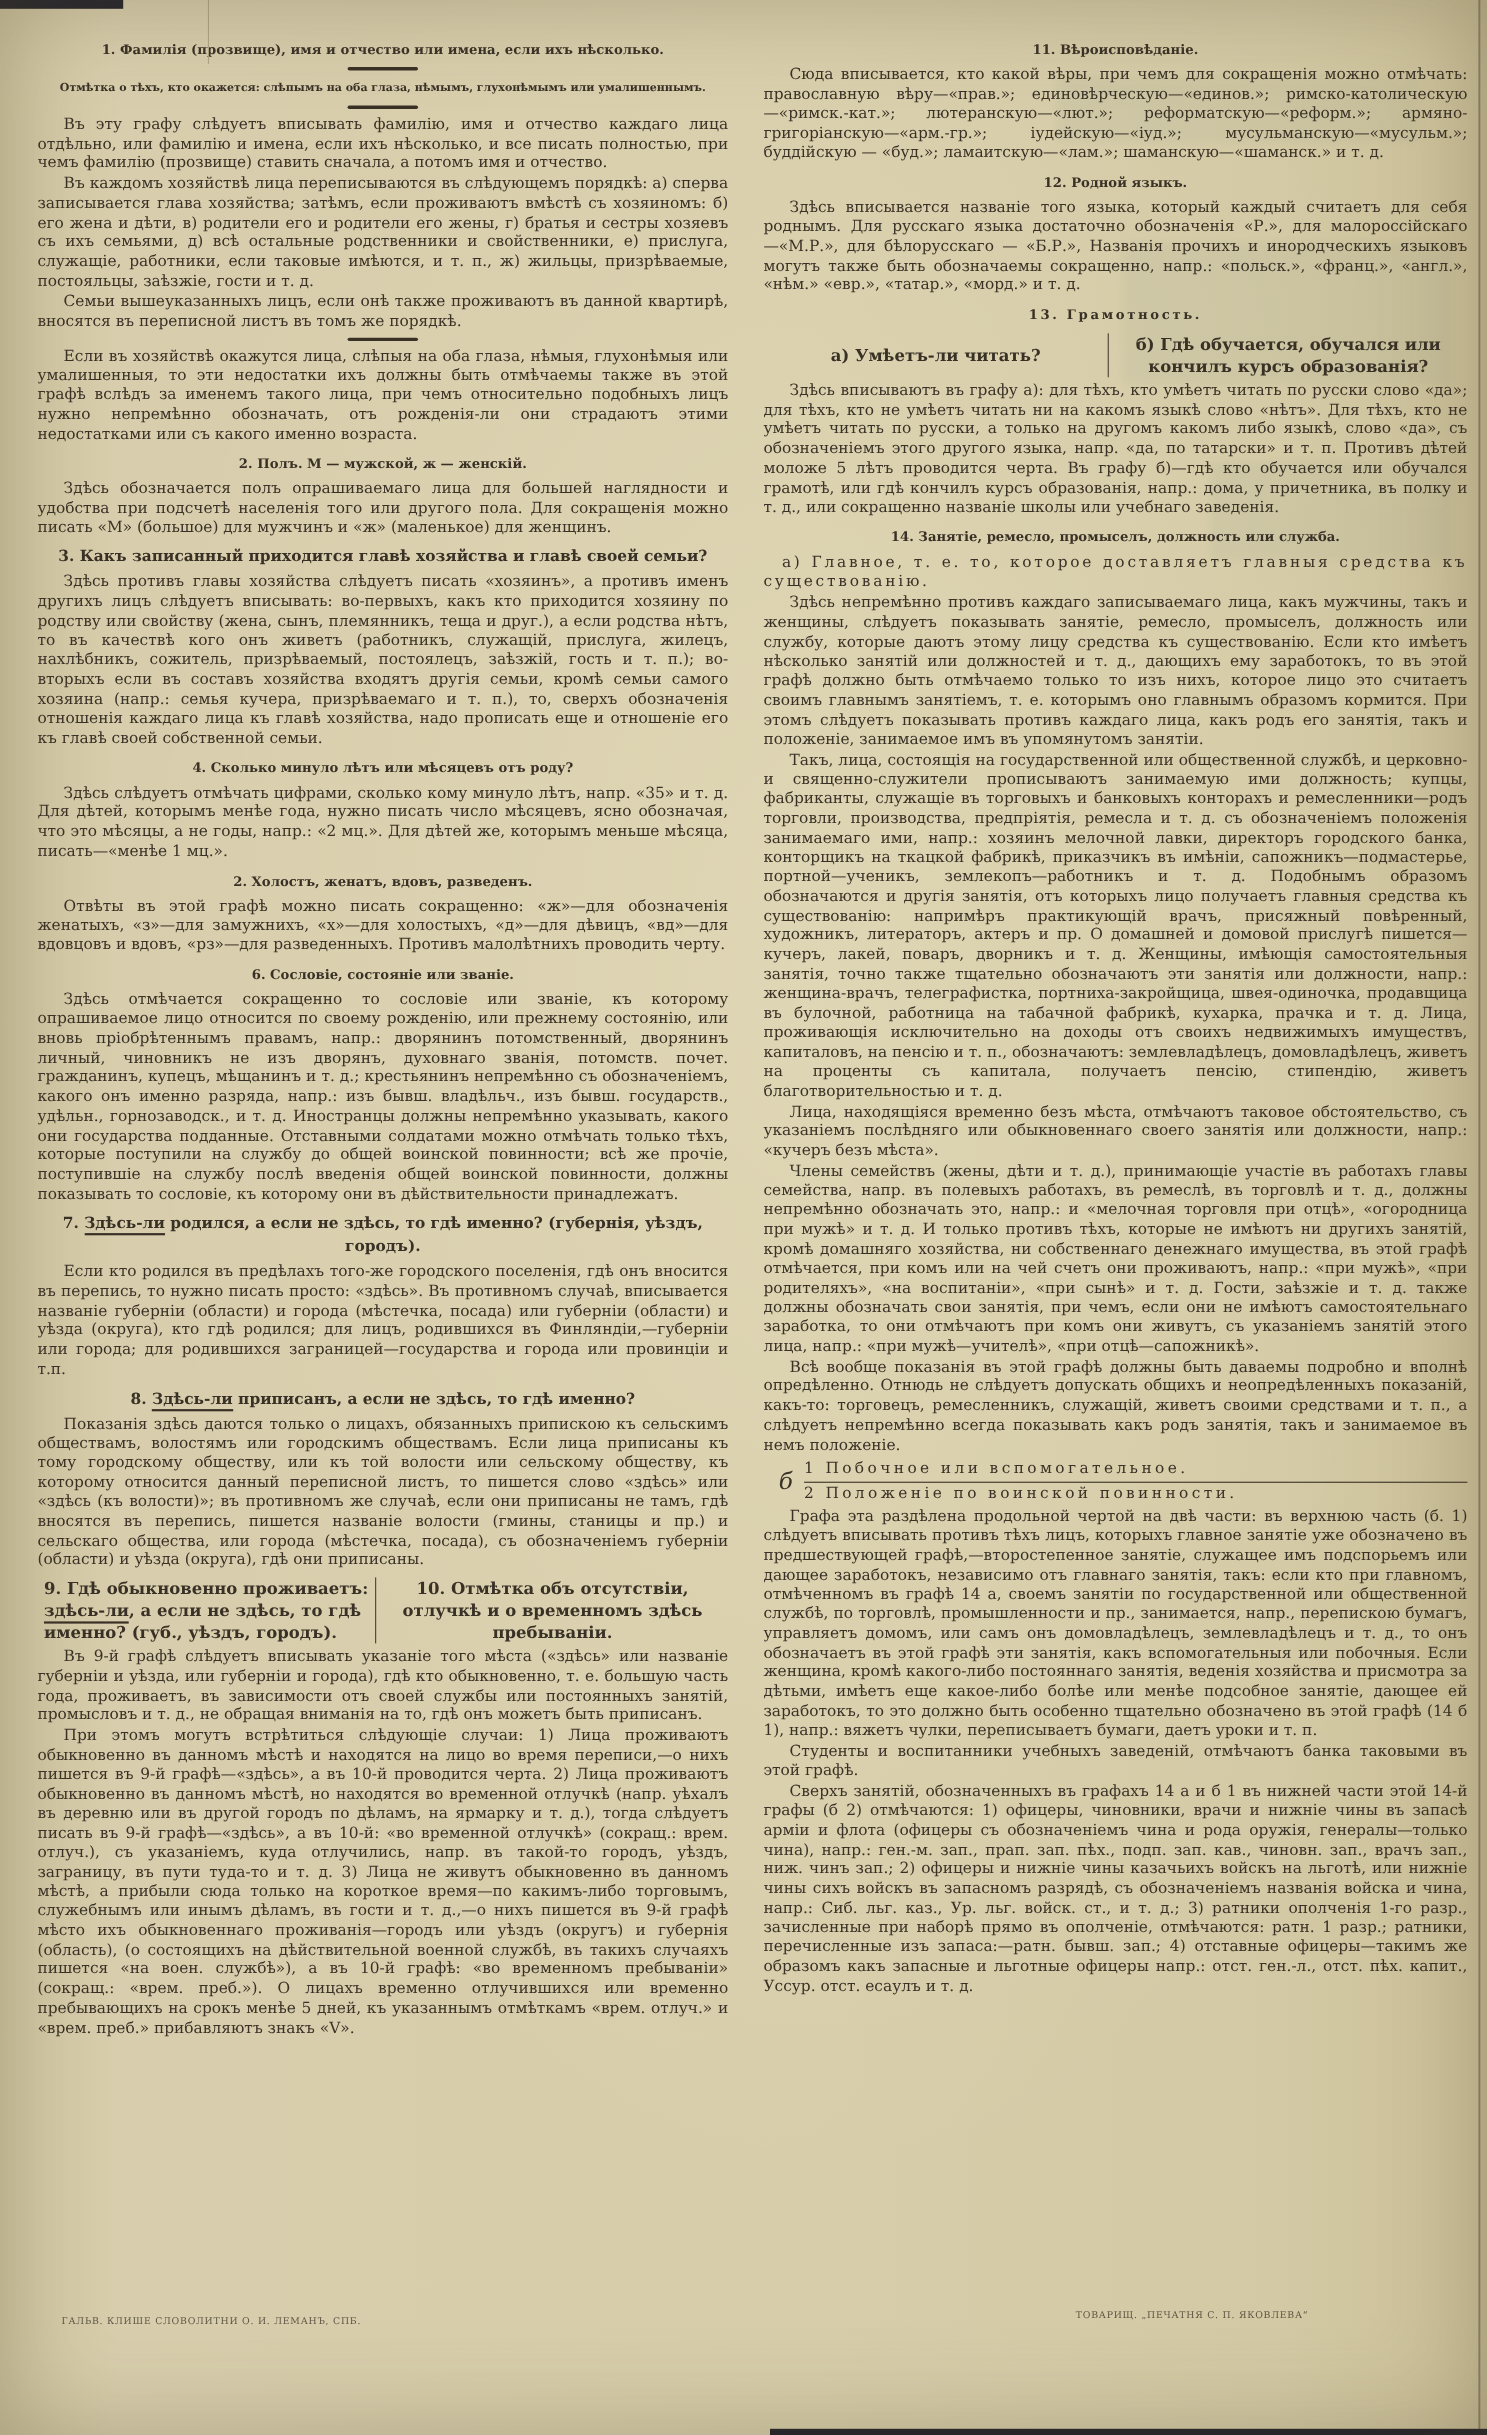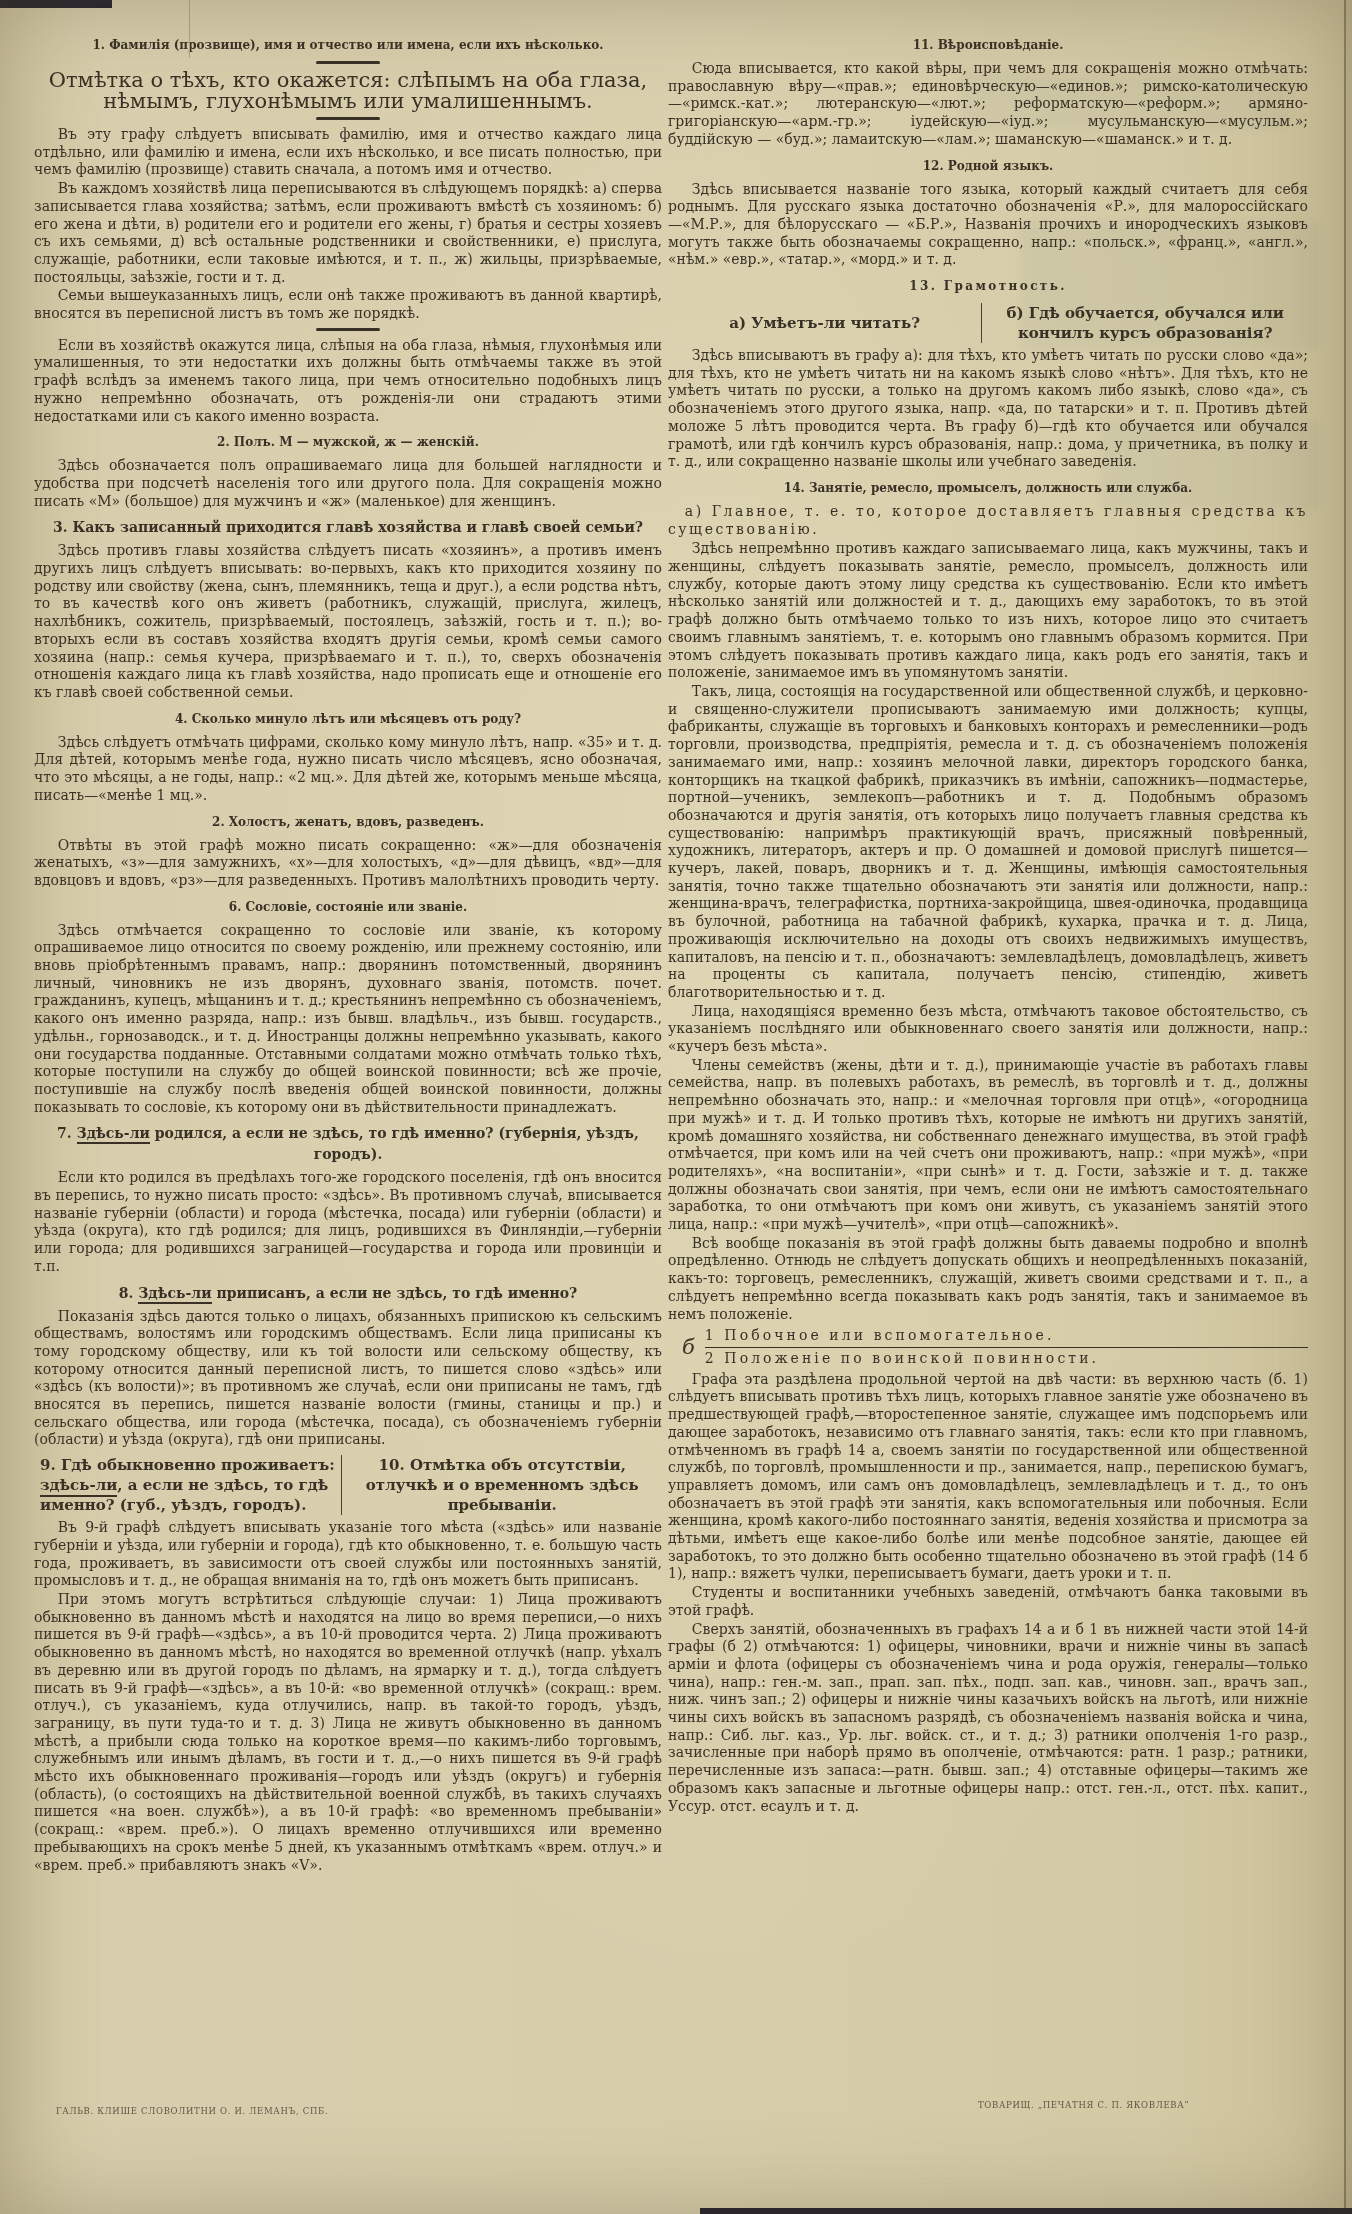--- a/index.html
+++ b/index.html
@@ -12,25 +12,25 @@
   .paper{
     position:absolute;inset:0;
     background:
       radial-gradient(ellipse at 55% 40%, rgba(255,250,225,0.20), rgba(0,0,0,0) 60%),
       linear-gradient(90deg, #d2c7a2 0%, #d8cead 8%, #d7cdaa 55%, #d3c9a4 86%, #cabf98 100%),
       #d6cca9;
   }
   .vignette{position:absolute;inset:0;box-shadow:inset 0 0 90px rgba(90,78,50,0.35);pointer-events:none;}
   .col{position:absolute;top:28px;text-align:justify;font-size:14px;line-height:17.7px;}
   .col-left{left:34px;width:628px;}
-  .col-right{left:668px;width:640px;}
+  .col-right{left:694px;width:640px;}
   .p{text-indent:1.7em;margin:0 0 1px 0;}
   .h{font-weight:bold;text-align:center;font-size:12px;line-height:21px;margin:7px 0 4px 0;text-indent:0;}
   .h-sm{font-size:14px;}
-  .note{font-weight:normal;text-align:center;font-size:21px;line-height:21px;margin:4px 10px;text-indent:0;}
+  .note{font-weight:bold;text-align:center;font-size:10px;line-height:21px;margin:4px 10px;text-indent:0;}
   .flourish{width:64px;height:3px;background:#3a3126;border-radius:2px;margin:5px auto 6px auto;}
   .uword{border-bottom:2.5px solid #3a3126;padding-bottom:1px;}
   .twocol-head{display:flex;margin:6px 0 4px 0;}
   .twocol-head .cell{font-weight:bold;font-size:15px;line-height:20px;text-align:center;padding:0 6px;text-indent:0;}
   .twocol-head .cell-l{width:49%;border-right:1.5px solid #4a4033;text-align:left;}
   .twocol-head .cell-r{width:51%;}
   .spaced{letter-spacing:0.20em;}
   .sub14a{margin:3px 0 2px 0;text-indent:1.2em;letter-spacing:0.18em;text-align:justify;}
   .bblock{display:flex;align-items:center;margin:4px 0 3px 0;}
   .blabel{font-size:21px;font-style:italic;padding:0 10px 0 14px;}

